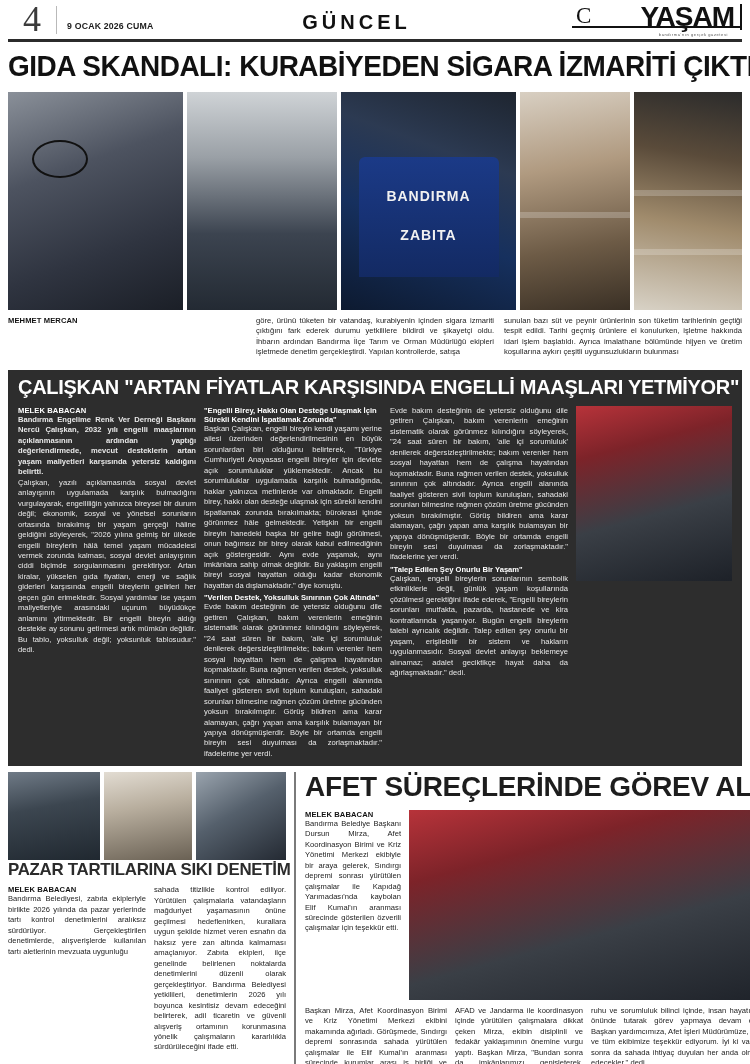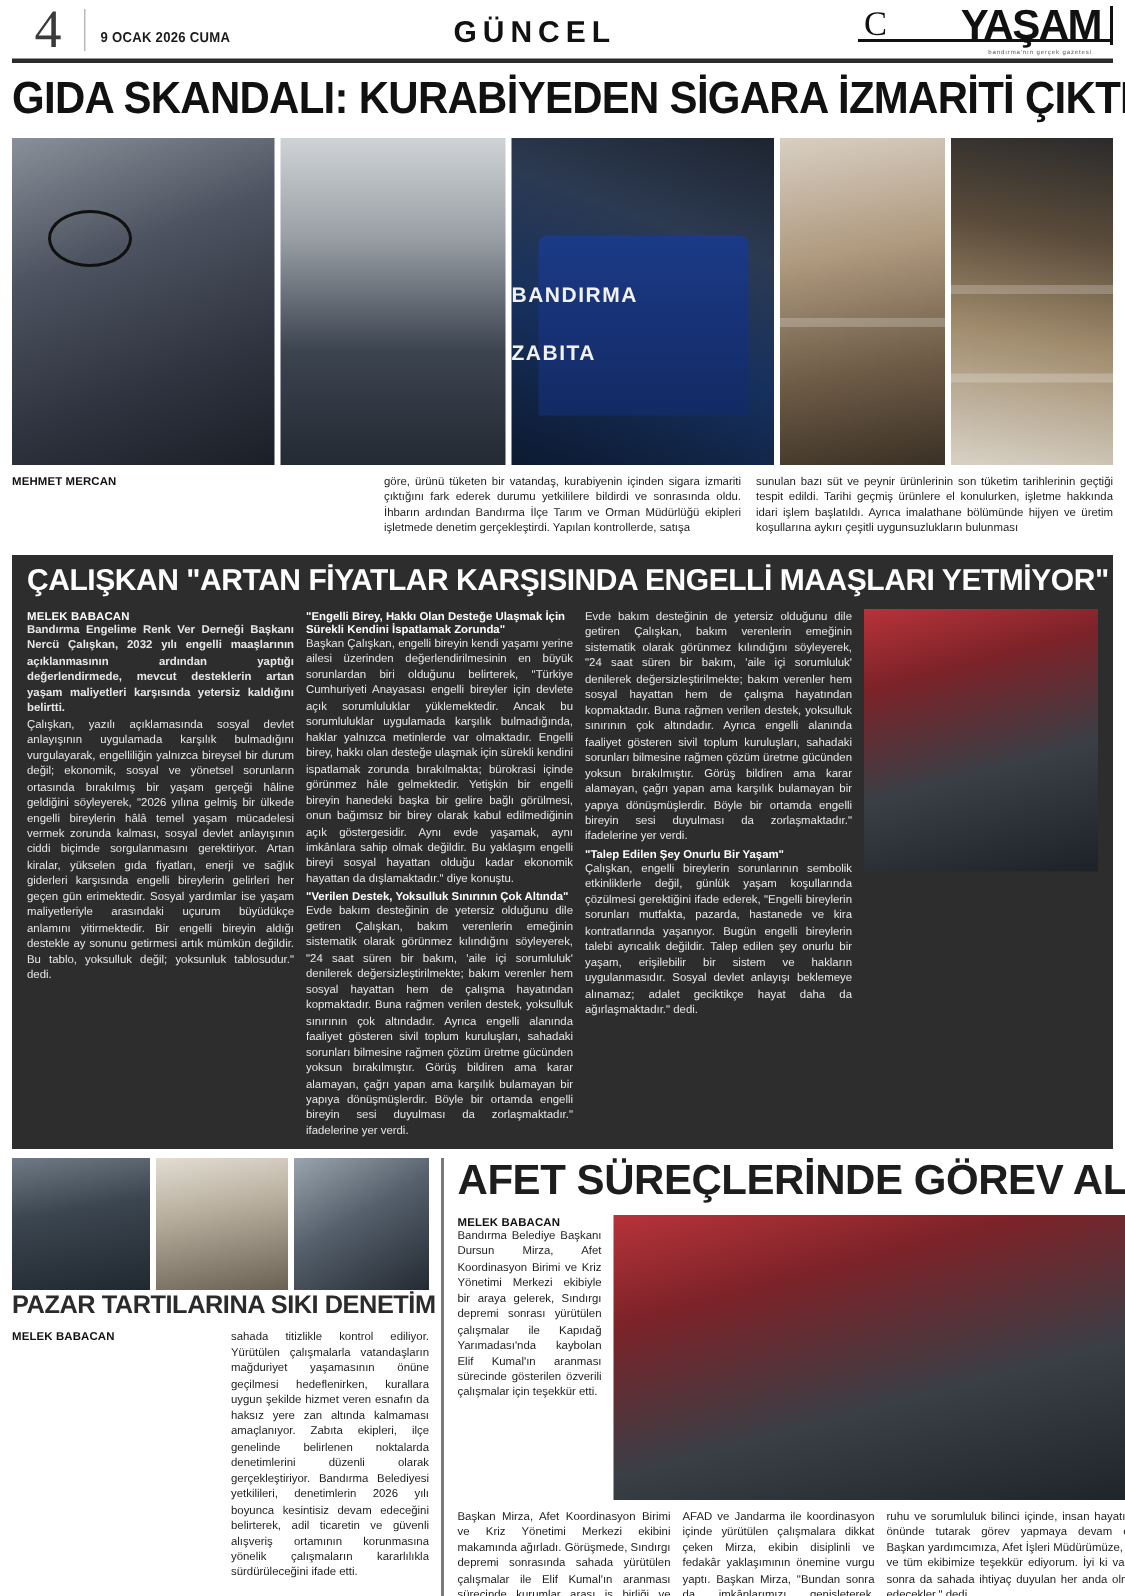--- a/index.html
+++ b/index.html
@@ -88,21 +88,21 @@
   .photo .circ {
     position:absolute; border:2px solid #111; border-radius:50%;
     width: 56px; height: 38px; left: 24px; top: 48px;
   }
   .photo .vest {
     position:absolute; left: 10%; right: 10%; top: 30%; height: 55%;
     background: linear-gradient(180deg,#1b3a87,#132a63);
     border-radius: 6px 6px 0 0;
   }
   .photo .vest-txt {
-    position:absolute; width:100%; color:#f1f1f1;
+    position:absolute; width:100%; text-align:center; color:#f1f1f1;
     font-weight:800; font-size: 14px; letter-spacing:1px;
   }
   .photo .vest-txt.l1 { top: 44%; }
   .photo .vest-txt.l2 { top: 62%; }
   .photo .shelf {
     position:absolute; left:0; right:0; height: 6px; background: rgba(255,255,255,.22);
   }
 
   
   .cols { display:flex; gap: 10px; margin: 6px 8px 12px 8px; justify-content: space-between; }
@@ -177,21 +177,21 @@
       <div class="shelf" style="top:45%;"></div>
       <div class="shelf" style="top:72%;"></div>
     </div>
   </div>
 
   <div class="cols">
     <div class="col">
       <div class="byline">MEHMET MERCAN</div>
     </div>
     <div class="col">
-      <div class="body-txt">göre, ürünü tüketen bir vatandaş, kurabiyenin içinden sigara izmariti çıktığını fark ederek durumu yetkililere bildirdi ve sonrasında oldu. İhbarın ardından Bandırma İlçe Tarım ve Orman Müdürlüğü ekipleri işletmede denetim gerçekleştirdi. Yapılan kontrollerde, satışa</div>
+      <div class="body-txt">göre, ürünü tüketen bir vatandaş, kurabiyenin içinden sigara izmariti çıktığını fark ederek durumu yetkililere bildirdi ve şikayetçi oldu. İhbarın ardından Bandırma İlçe Tarım ve Orman Müdürlüğü ekipleri işletmede denetim gerçekleştirdi. Yapılan kontrollerde, satışa</div>
     </div>
     <div class="col">
       <div class="body-txt">sunulan bazı süt ve peynir ürünlerinin son tüketim tarihlerinin geçtiği tespit edildi. Tarihi geçmiş ürünlere el konulurken, işletme hakkında idari işlem başlatıldı. Ayrıca imalathane bölümünde hijyen ve üretim koşullarına aykırı çeşitli uygunsuzlukların bulunması</div>
     </div>
   </div>
 
   <div class="black-band" style="margin-top:8px;">
     <div class="bb-title">ÇALIŞKAN "ARTAN FİYATLAR KARŞISINDA ENGELLİ MAAŞLARI YETMİYOR"</div>
 
     <div class="dark-cols" style="margin-top:7px;">
@@ -228,20 +228,21 @@
         <div class="photo ph-grad6" style="width:92px;"></div>
         <div class="photo ph-grad7" style="width:88px;"></div>
         <div class="photo ph-grad8" style="flex:1;"></div>
       </div>
 
       <div class="sec-title" style="margin-top: 1px; display: inline-block; transform: scaleX(0.993); transform-origin: left center;">PAZAR TARTILARINA SIKI DENETİM</div>
 
       <div class="subcols" style="margin-top:6px;">
         <div style="width:138px;">
           <div class="byline">MELEK BABACAN</div>
+          <div class="body-txt">Bandırma Belediyesi, zabıta ekipleriyle birlikte 2026 yılında da pazar yerlerinde tartı kontrol denetimlerini aralıksız sürdürüyor. Gerçekleştirilen denetimlerde, alışverişlerde kullanılan tartı aletlerinin mevzuata uygunluğu</div>
         </div>
         <div style="flex:1;">
           <div class="body-txt">sahada titizlikle kontrol ediliyor. Yürütülen çalışmalarla vatandaşların mağduriyet yaşamasının önüne geçilmesi hedeflenirken, kurallara uygun şekilde hizmet veren esnafın da haksız yere zan altında kalmaması amaçlanıyor. Zabıta ekipleri, ilçe genelinde belirlenen noktalarda denetimlerini düzenli olarak gerçekleştiriyor. Bandırma Belediyesi yetkilileri, denetimlerin 2026 yılı boyunca kesintisiz devam edeceğini belirterek, adil ticaretin ve güvenli alışveriş ortamının korunmasına yönelik çalışmaların kararlılıkla sürdürüleceğini ifade etti.</div>
         </div>
       </div>
 
       
     </div>
 
     <div class="bl-right">

